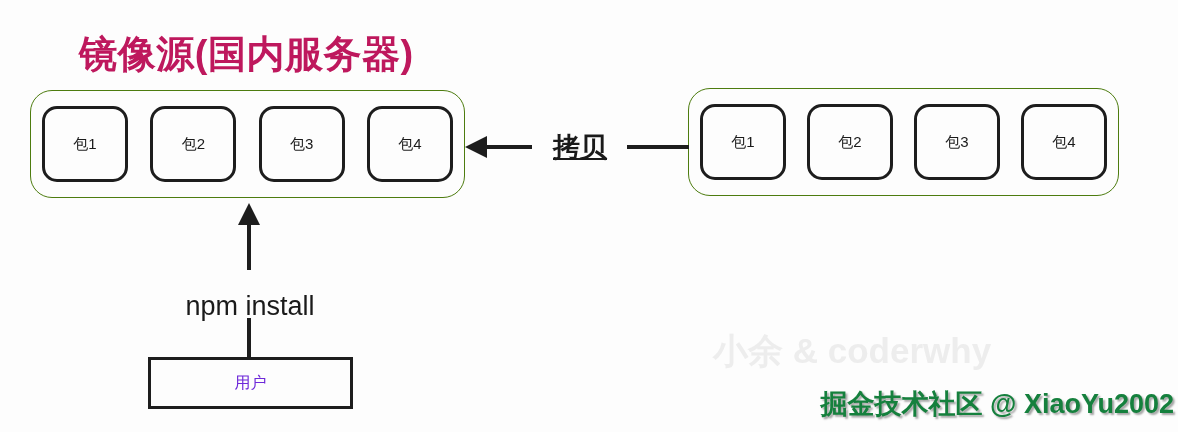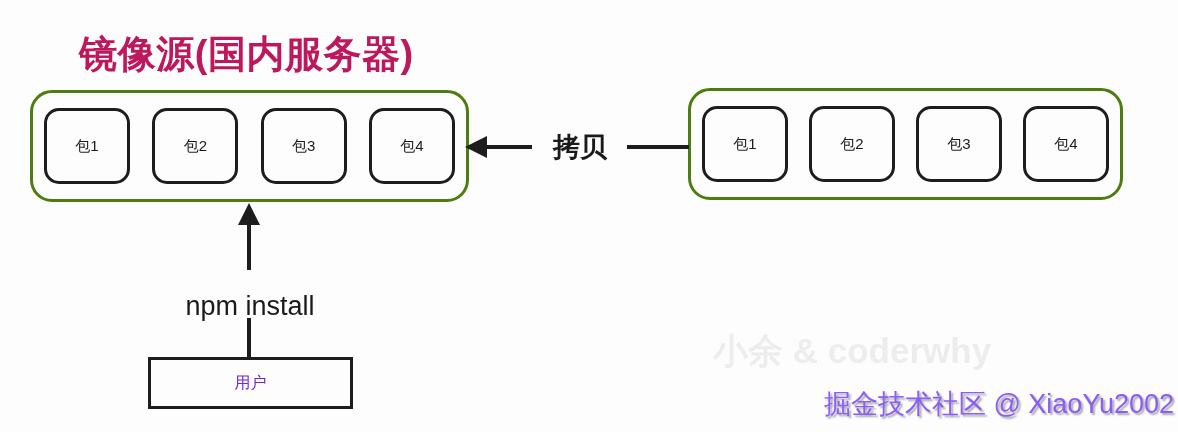--- a/index.html
+++ b/index.html
@@ -15,21 +15,21 @@
     position: absolute; top: 31px; height: 46px;
     text-align: center; font-size: 38px; font-weight: 700;
     color: #be185d; letter-spacing: 0.5px; line-height: 46px;
     white-space: nowrap;
   }
   .title-left  { left: 30px;  width: 433px; }
   .title-right { left: 688px; width: 429px; }
 
   .container {
     position: absolute; height: 106px;
-    border: 3px solid #4d7c0f; border-radius: 22px;
+    border: 1px solid #4d7c0f; border-radius: 22px;
     background: transparent;
     display: flex; align-items: center; justify-content: space-between;
     padding: 0 11px; box-sizing: content-box;
   }
   .container-left  { left: 30px;  top: 90px; width: 411px; }
   .container-right { left: 688px; top: 88px; width: 407px; }
 
   .pkg {
     width: 80px; height: 70px;
     border: 3px solid #1d1d1d; border-radius: 15px;
@@ -39,21 +39,21 @@
   }
 
   .arrows { position: absolute; left: 0; top: 0; pointer-events: none; }
 
   .flow-label {
     position: absolute; color: #1a1a1a; white-space: nowrap;
     text-align: center;
   }
   .copy-label {
     left: 535px; top: 131px; width: 90px;
-    font-size: 27px; font-weight: 600; line-height: 32px;
+    font-size: 27px; font-weight: 600; line-height: 32px; text-decoration: underline;
   }
   .install-label {
     left: 155px; top: 290px; width: 190px;
     font-size: 27px; font-weight: 500; line-height: 32px;
   }
 
   .user-box {
     position: absolute; left: 148px; top: 357px;
     width: 199px; height: 46px;
     border: 3px solid #1d1d1d; background: transparent;
@@ -61,21 +61,21 @@
     font-size: 16px; font-weight: 500; color: #6d28d9;
   }
 
   .watermark { position: absolute; white-space: nowrap; }
   .wm-center {
     left: 713px; top: 328px;
     font-size: 35px; font-weight: 600; color: #ededed;
   }
   .wm-bottom {
     right: 4px; top: 386px;
-    font-size: 27px; font-weight: 400; color: #8b5cf6;
+    font-size: 27px; font-weight: 700; color: #15803d;
     text-shadow: 2px 2px 2px #a3a3a3;
   }
 </style>
 </head>
 <body>
 
 <div class="canvas">
 
   <div class="title title-left">镜像源(国内服务器)</div>
 

